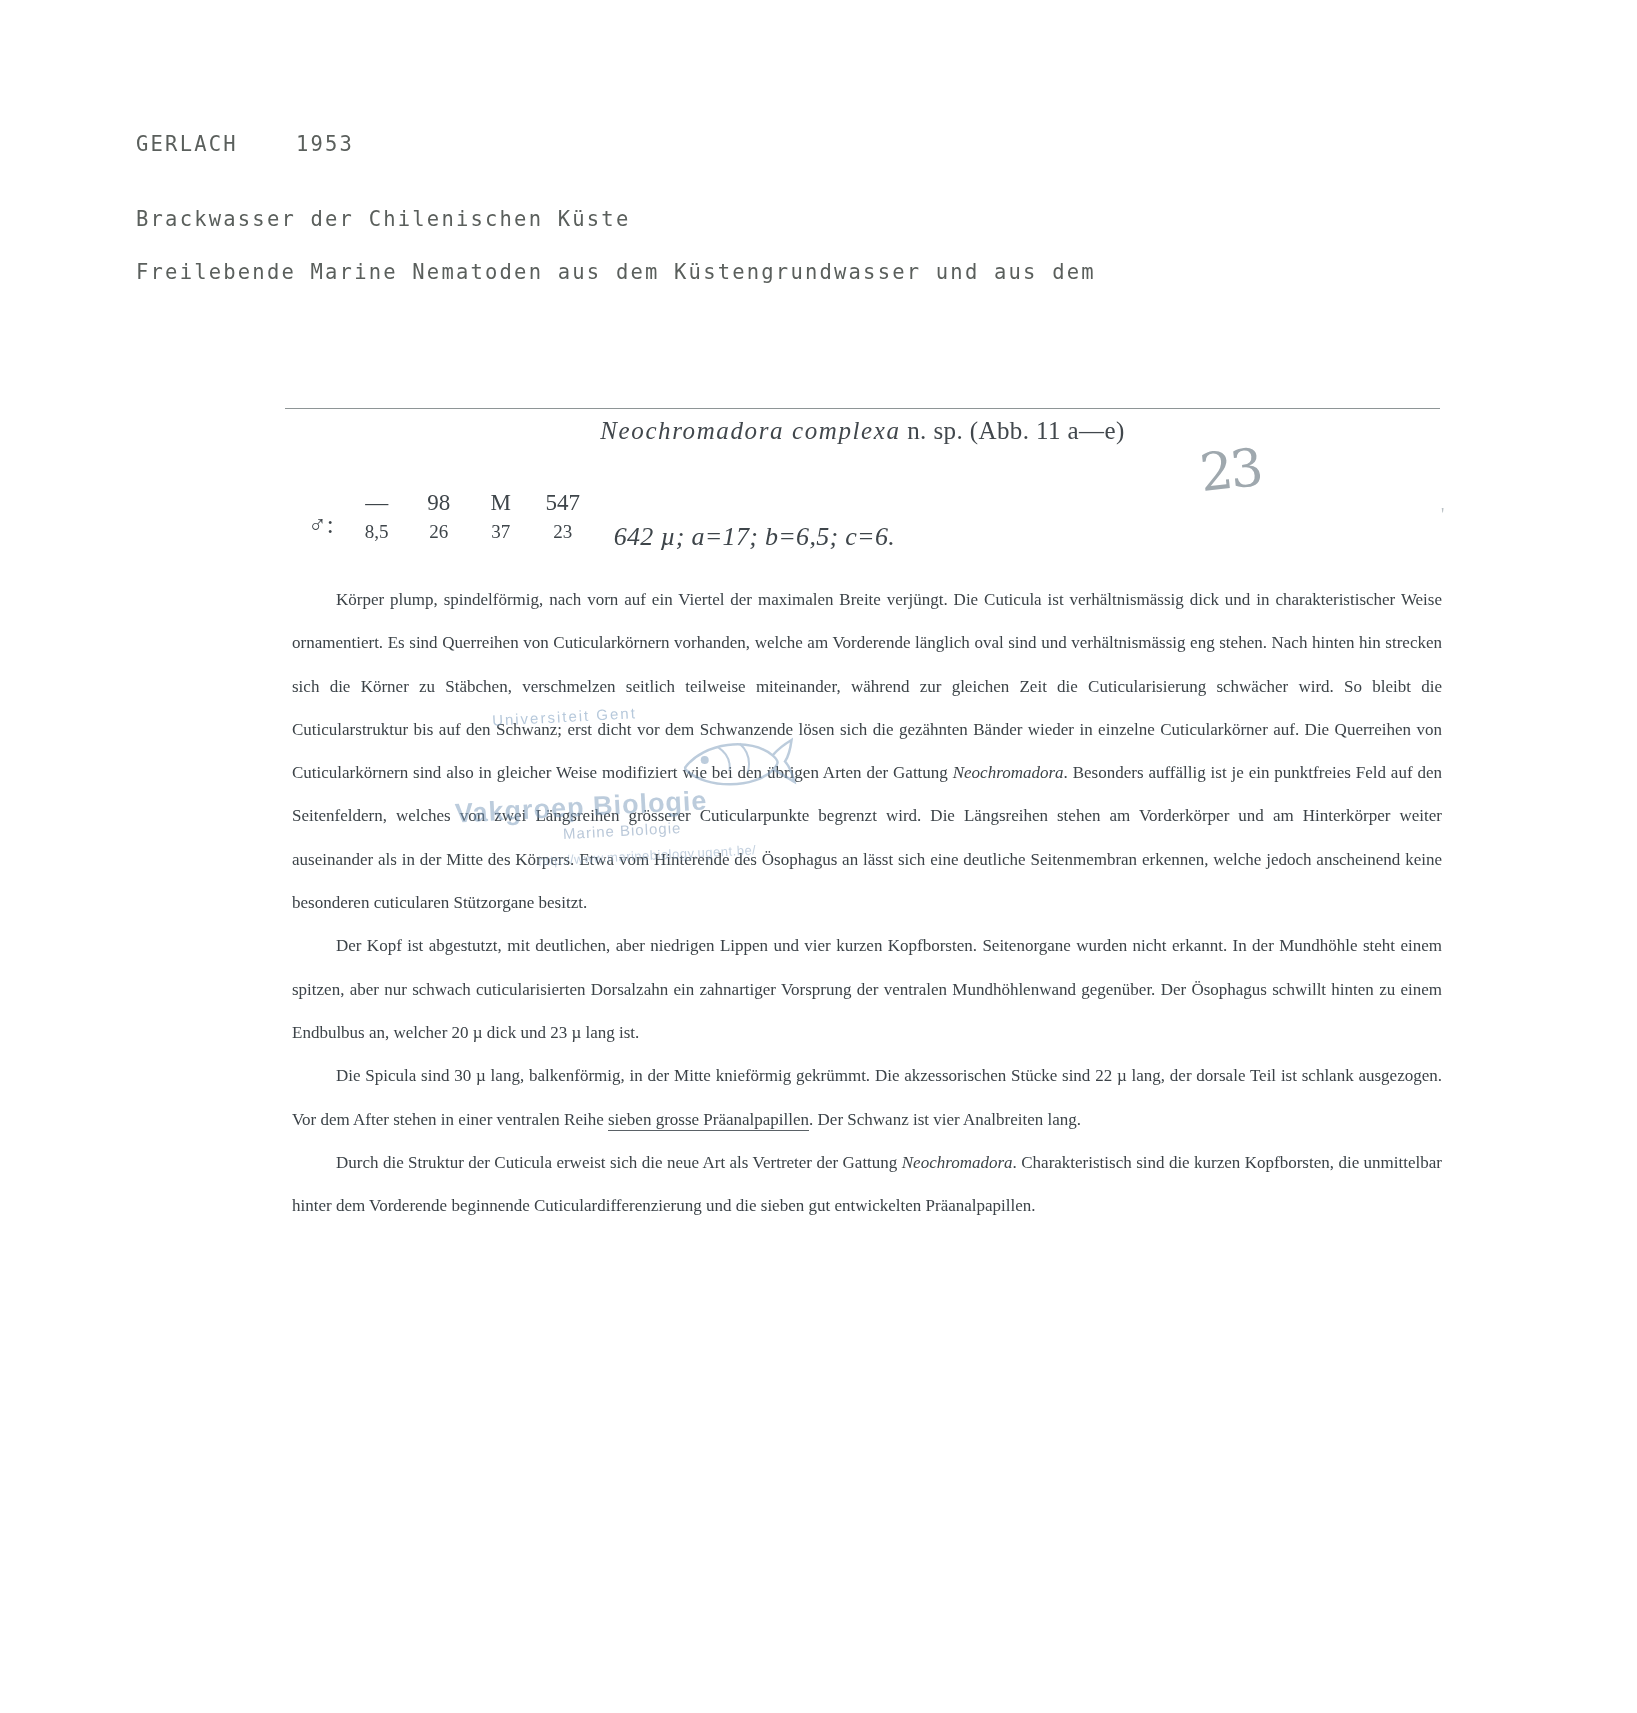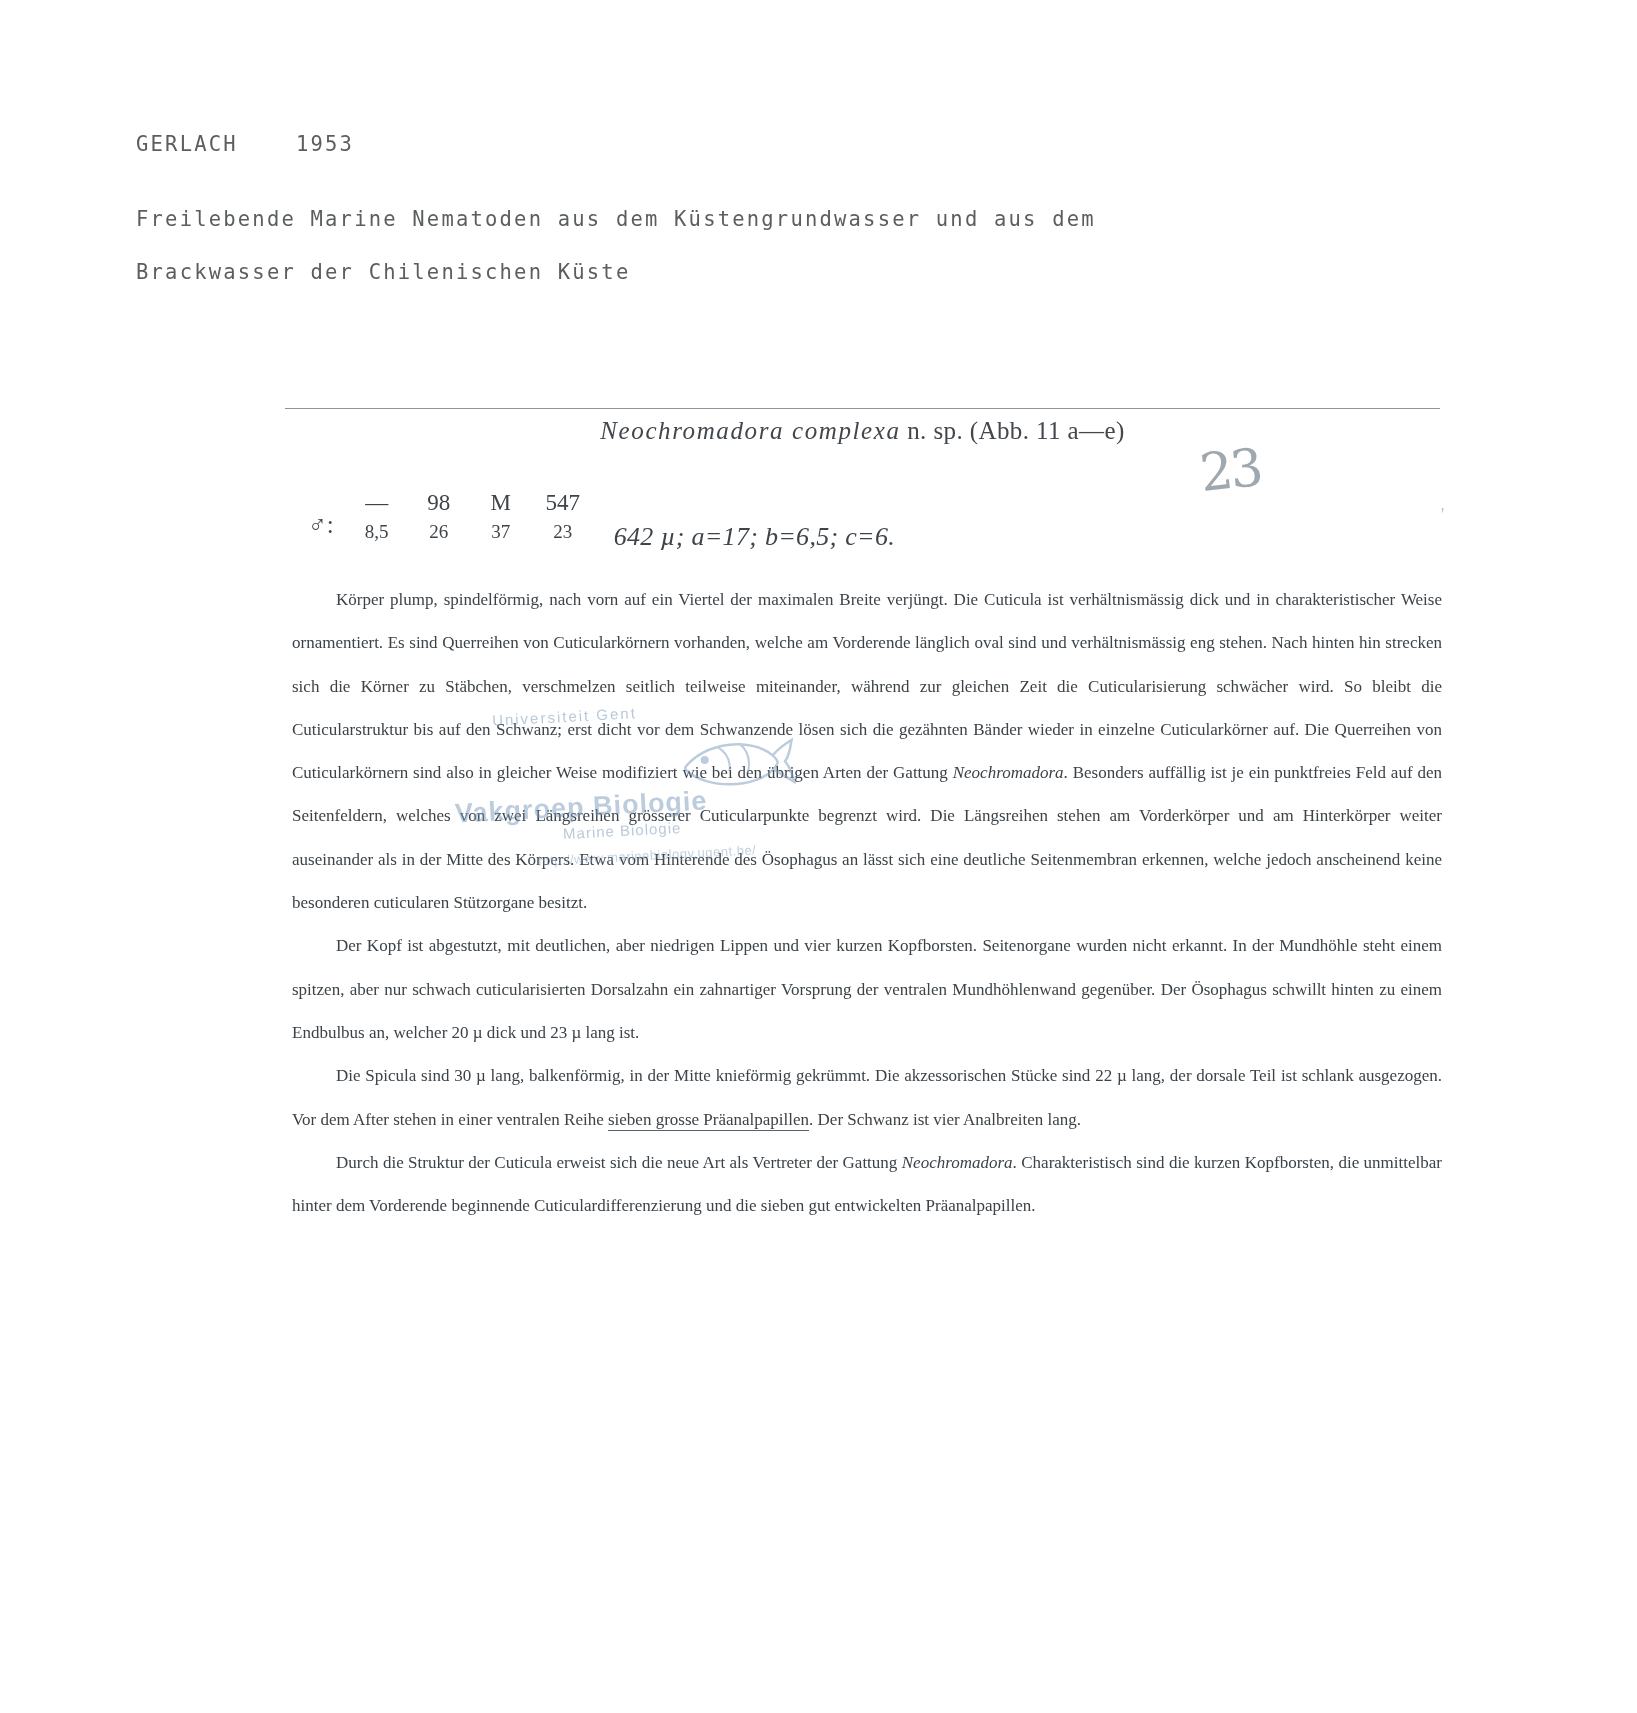--- a/index.html
+++ b/index.html
@@ -213,22 +213,22 @@
     top: 505px;
     font-size: 18px;
     color: #b9c0c4;
   }
 </style>
 </head>
 <body>
 
 <div class="typed">
   <div class="line ref-line">GERLACH    1953</div>
+  <div class="line">Brackwasser der Chilenischen Küste</div>
   <div class="line">Freilebende Marine Nematoden aus dem Küstengrundwasser und aus dem</div>
-  <div class="line">Brackwasser der Chilenischen Küste</div>
 </div>
 
 <div class="hrule"></div>
 
 <div class="species-head">
   <span class="sp-name">Neochromadora complexa</span>
   <span>n. sp. (Abb. 11 a—e)</span>
 </div>
 
 <div class="pencil-num">23</div>

